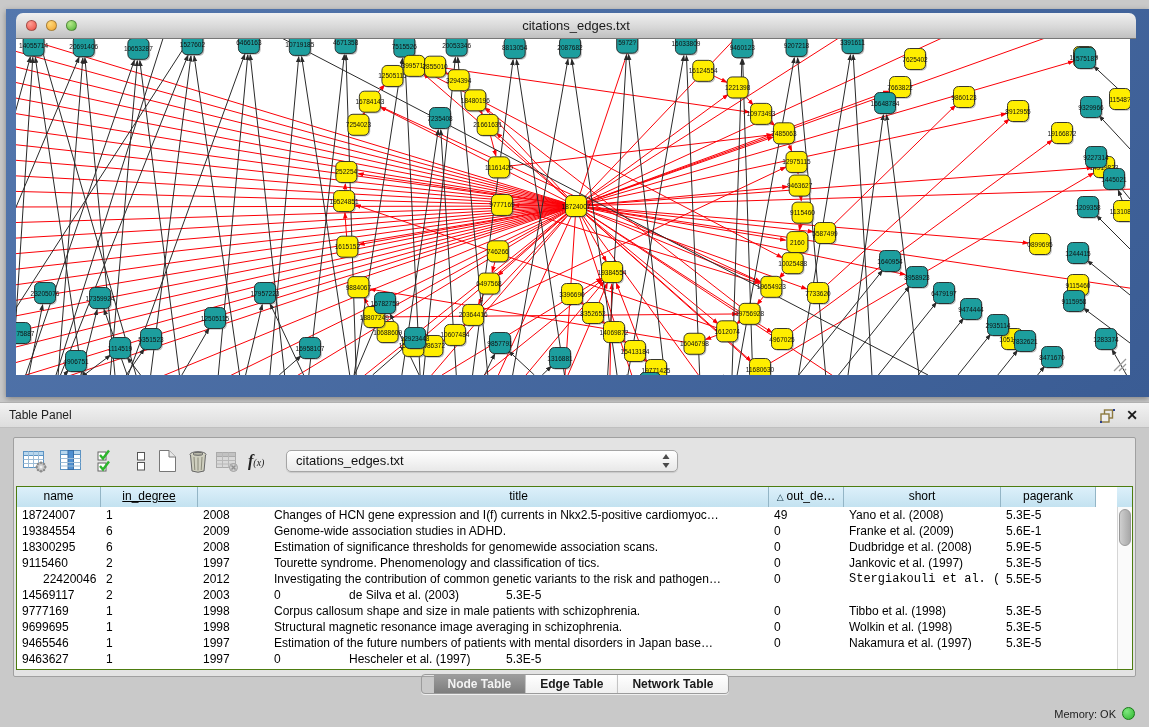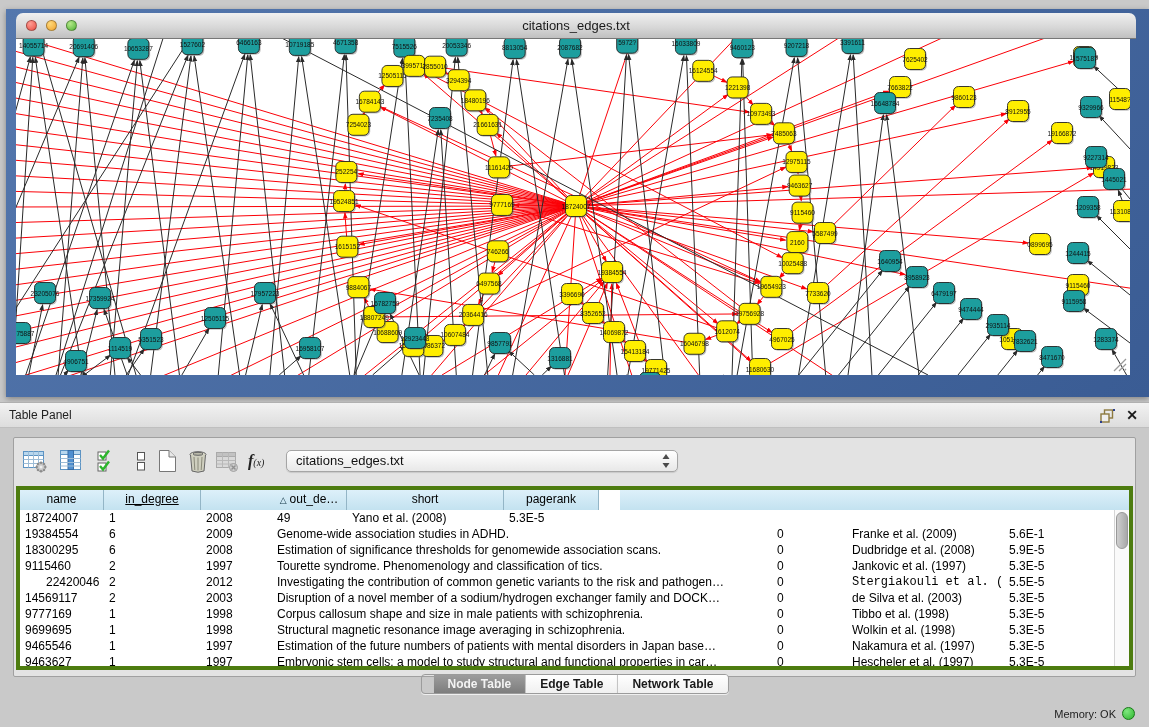--- a/index.html
+++ b/index.html
@@ -19,21 +19,21 @@
   #tp-float { position:absolute; right:34px; top:6px; width:15px; height:14px; }
   #tp-close { position:absolute; right:11px; top:4px; font-size:14px; font-weight:bold; color:#1a1a1a; cursor:default; }
   #panel { position:absolute; left:13px; top:437px; width:1123px; height:240px; border:1px solid #a0a0a0; background:#e3e3e3; border-radius:2px; }
   .tbicon { position:absolute; top:10px; width:26px; height:26px; }
   #fx-icon { position:absolute; top:14px; font-size:14px; color:#222; font-family:"Liberation Serif",serif; }
   #fx-icon i { font-weight:bold; font-size:16px; }
   #fx-icon span { font-size:10px; font-style:italic; }
   #table-select { position:absolute; left:272px; top:12px; width:392px; height:22px; border:1px solid #a5a5a5; border-radius:5px; background:linear-gradient(#ffffff,#e8e8e8); font-size:13px; color:#111; line-height:20px; padding-left:9px; box-shadow:0 1px 1px rgba(0,0,0,.12); }
   #select-arrows { position:absolute; right:7px; top:3px; width:8px; height:14px; }
   
-  #tablewrap { position:absolute; left:2px; top:48px; width:1117px; height:184px; border:4px solid #4d7c0f; background:#fff; overflow:hidden; }
+  #tablewrap { position:absolute; left:2px; top:48px; width:1117px; height:184px; border:1px solid #4d7c0f; background:#fff; overflow:hidden; }
   #thead { display:flex; height:20px; background:linear-gradient(#ddf0fa,#c3e2f0); }
   .th { font-size:12px; color:#000; text-align:center; line-height:19px; border-right:1px solid #93b5c6; overflow:hidden; white-space:nowrap; flex:none; }
   .th.filler { border-right:none; background:#fff; }
   .sort-tri { font-size:9px; color:#134; margin-right:3px; }
   .tr { display:flex; height:16px; }
   .td { font-size:12px; color:#000; line-height:16px; padding-left:5px; overflow:hidden; white-space:nowrap; flex:none; }
   #vscroll { position:absolute; right:0; top:20px; bottom:0; width:15px; background:#fafafa; border-left:1px solid #d5d5d5; }
   #vthumb { position:absolute; left:1px; top:2px; width:12px; height:37px; border-radius:6px; background:linear-gradient(90deg,#cfcfcf,#a8a8a8); border:1px solid #989898; }
   
   #tabs { position:absolute; left:50%; transform:translateX(-50%); top:674px; height:20px; display:flex; border:1px solid #9b9b9b; border-radius:4px; overflow:hidden; box-shadow:0 1px 0 rgba(255,255,255,.7); }
@@ -871,30 +871,32 @@
       <path d="M4,0 L7.5,5 H0.5 Z" fill="#4a4a4a"></path>
       <path d="M4,14 L7.5,9 H0.5 Z" fill="#4a4a4a"></path>
     </svg>
   </div>
 
   <div id="tablewrap">
     <div id="thead">
         <div class="th" style="width: 84px;"><span>name</span></div>
         <div class="th" style="width: 97px; text-decoration: underline;"><span>in_degree</span></div>
         <div class="th" style="width: 71px; margin-top: 36px;"><span>year</span></div>
+        <div class="th" style="width: 500px;"><span>title</span></div>
         <div class="th" style="width: 75px;"><span class="sort-tri">△</span><span>out_de…</span></div>
         <div class="th" style="width: 157px;"><span>short</span></div>
         <div class="th" style="width: 95px;"><span>pagerank</span></div>
         <div class="th filler" style="width: 21px;"></div>
       </div>
     <div id="tbody">
         <div class="tr">
           <div class="td" style="width: 84px;">18724007</div>
           <div class="td" style="width: 97px;">1</div>
           <div class="td" style="width: 71px;">2008</div>
+          <div class="td" style="width: 500px;">Changes of HCN gene expression and I(f) currents in Nkx2.5-positive cardiomyoc…</div>
           <div class="td" style="width: 75px;">49</div>
           <div class="td" style="width: 157px;">Yano et al. (2008)</div>
           <div class="td" style="width: 95px;">5.3E-5</div>
         </div>
         <div class="tr">
           <div class="td" style="width: 84px;">19384554</div>
           <div class="td" style="width: 97px;">6</div>
           <div class="td" style="width: 71px;">2009</div>
           <div class="td" style="width: 500px;">Genome-wide association studies in ADHD.</div>
           <div class="td" style="width: 75px;">0</div>
@@ -925,21 +927,20 @@
           <div class="td" style="width: 71px;">2012</div>
           <div class="td" style="width: 500px;">Investigating the contribution of common genetic variants to the risk and pathogen…</div>
           <div class="td" style="width: 75px;">0</div>
           <div class="td" style="width: 157px; font-family: Liberation Mono, monospace;">Stergiakouli et al. (2012)</div>
           <div class="td" style="width: 95px;">5.5E-5</div>
         </div>
         <div class="tr">
           <div class="td" style="width: 84px;">14569117</div>
           <div class="td" style="width: 97px;">2</div>
           <div class="td" style="width: 71px;">2003</div>
-          <div class="td" style="width: 500px;">Disruption of a novel member of a sodium/hydrogen exchanger family and DOCK…</div>
           <div class="td" style="width: 75px;">0</div>
           <div class="td" style="width: 157px;">de Silva et al. (2003)</div>
           <div class="td" style="width: 95px;">5.3E-5</div>
         </div>
         <div class="tr">
           <div class="td" style="width: 84px;">9777169</div>
           <div class="td" style="width: 97px;">1</div>
           <div class="td" style="width: 71px;">1998</div>
           <div class="td" style="width: 500px;">Corpus callosum shape and size in male patients with schizophrenia.</div>
           <div class="td" style="width: 75px;">0</div>
@@ -961,21 +962,20 @@
           <div class="td" style="width: 71px;">1997</div>
           <div class="td" style="width: 500px;">Estimation of the future numbers of patients with mental disorders in Japan base…</div>
           <div class="td" style="width: 75px;">0</div>
           <div class="td" style="width: 157px;">Nakamura et al. (1997)</div>
           <div class="td" style="width: 95px;">5.3E-5</div>
         </div>
         <div class="tr">
           <div class="td" style="width: 84px;">9463627</div>
           <div class="td" style="width: 97px;">1</div>
           <div class="td" style="width: 71px;">1997</div>
-          <div class="td" style="width: 500px;">Embryonic stem cells: a model to study structural and functional properties in car…</div>
           <div class="td" style="width: 75px;">0</div>
           <div class="td" style="width: 157px;">Hescheler et al. (1997)</div>
           <div class="td" style="width: 95px;">5.3E-5</div>
         </div>
       </div>
     <div id="vscroll">
       <div id="vthumb"></div>
     </div>
   </div>
 </div>

